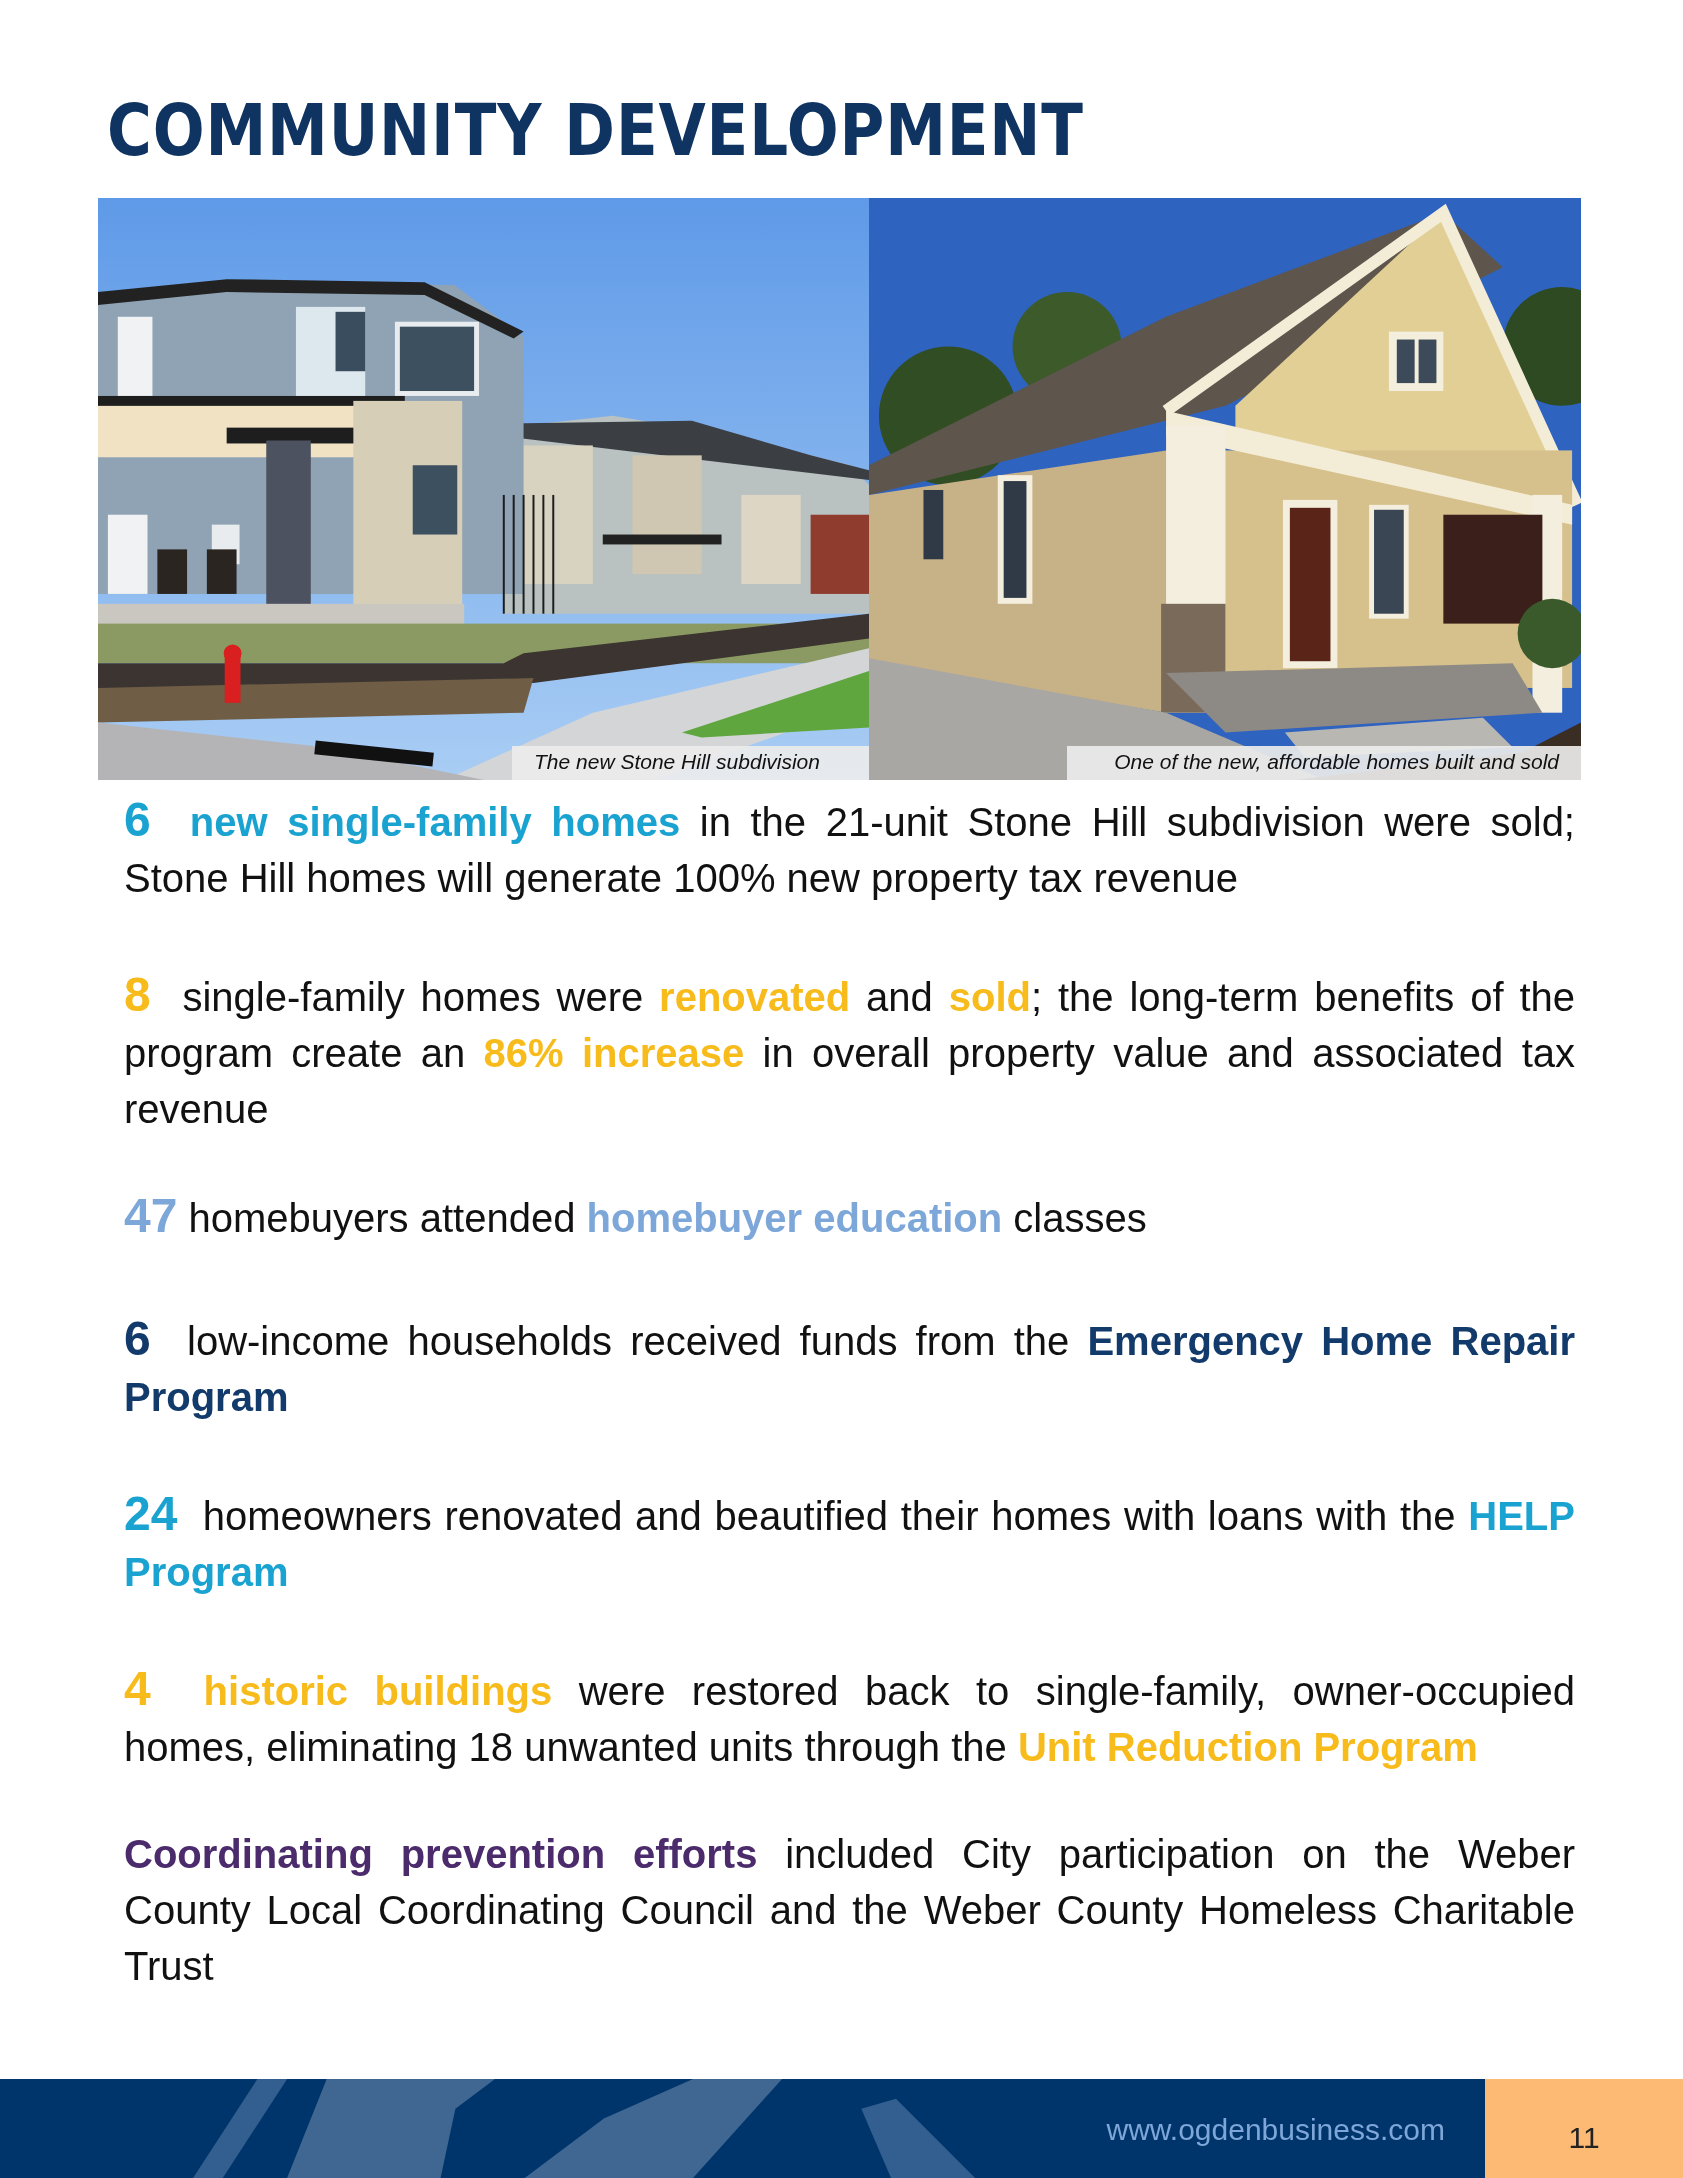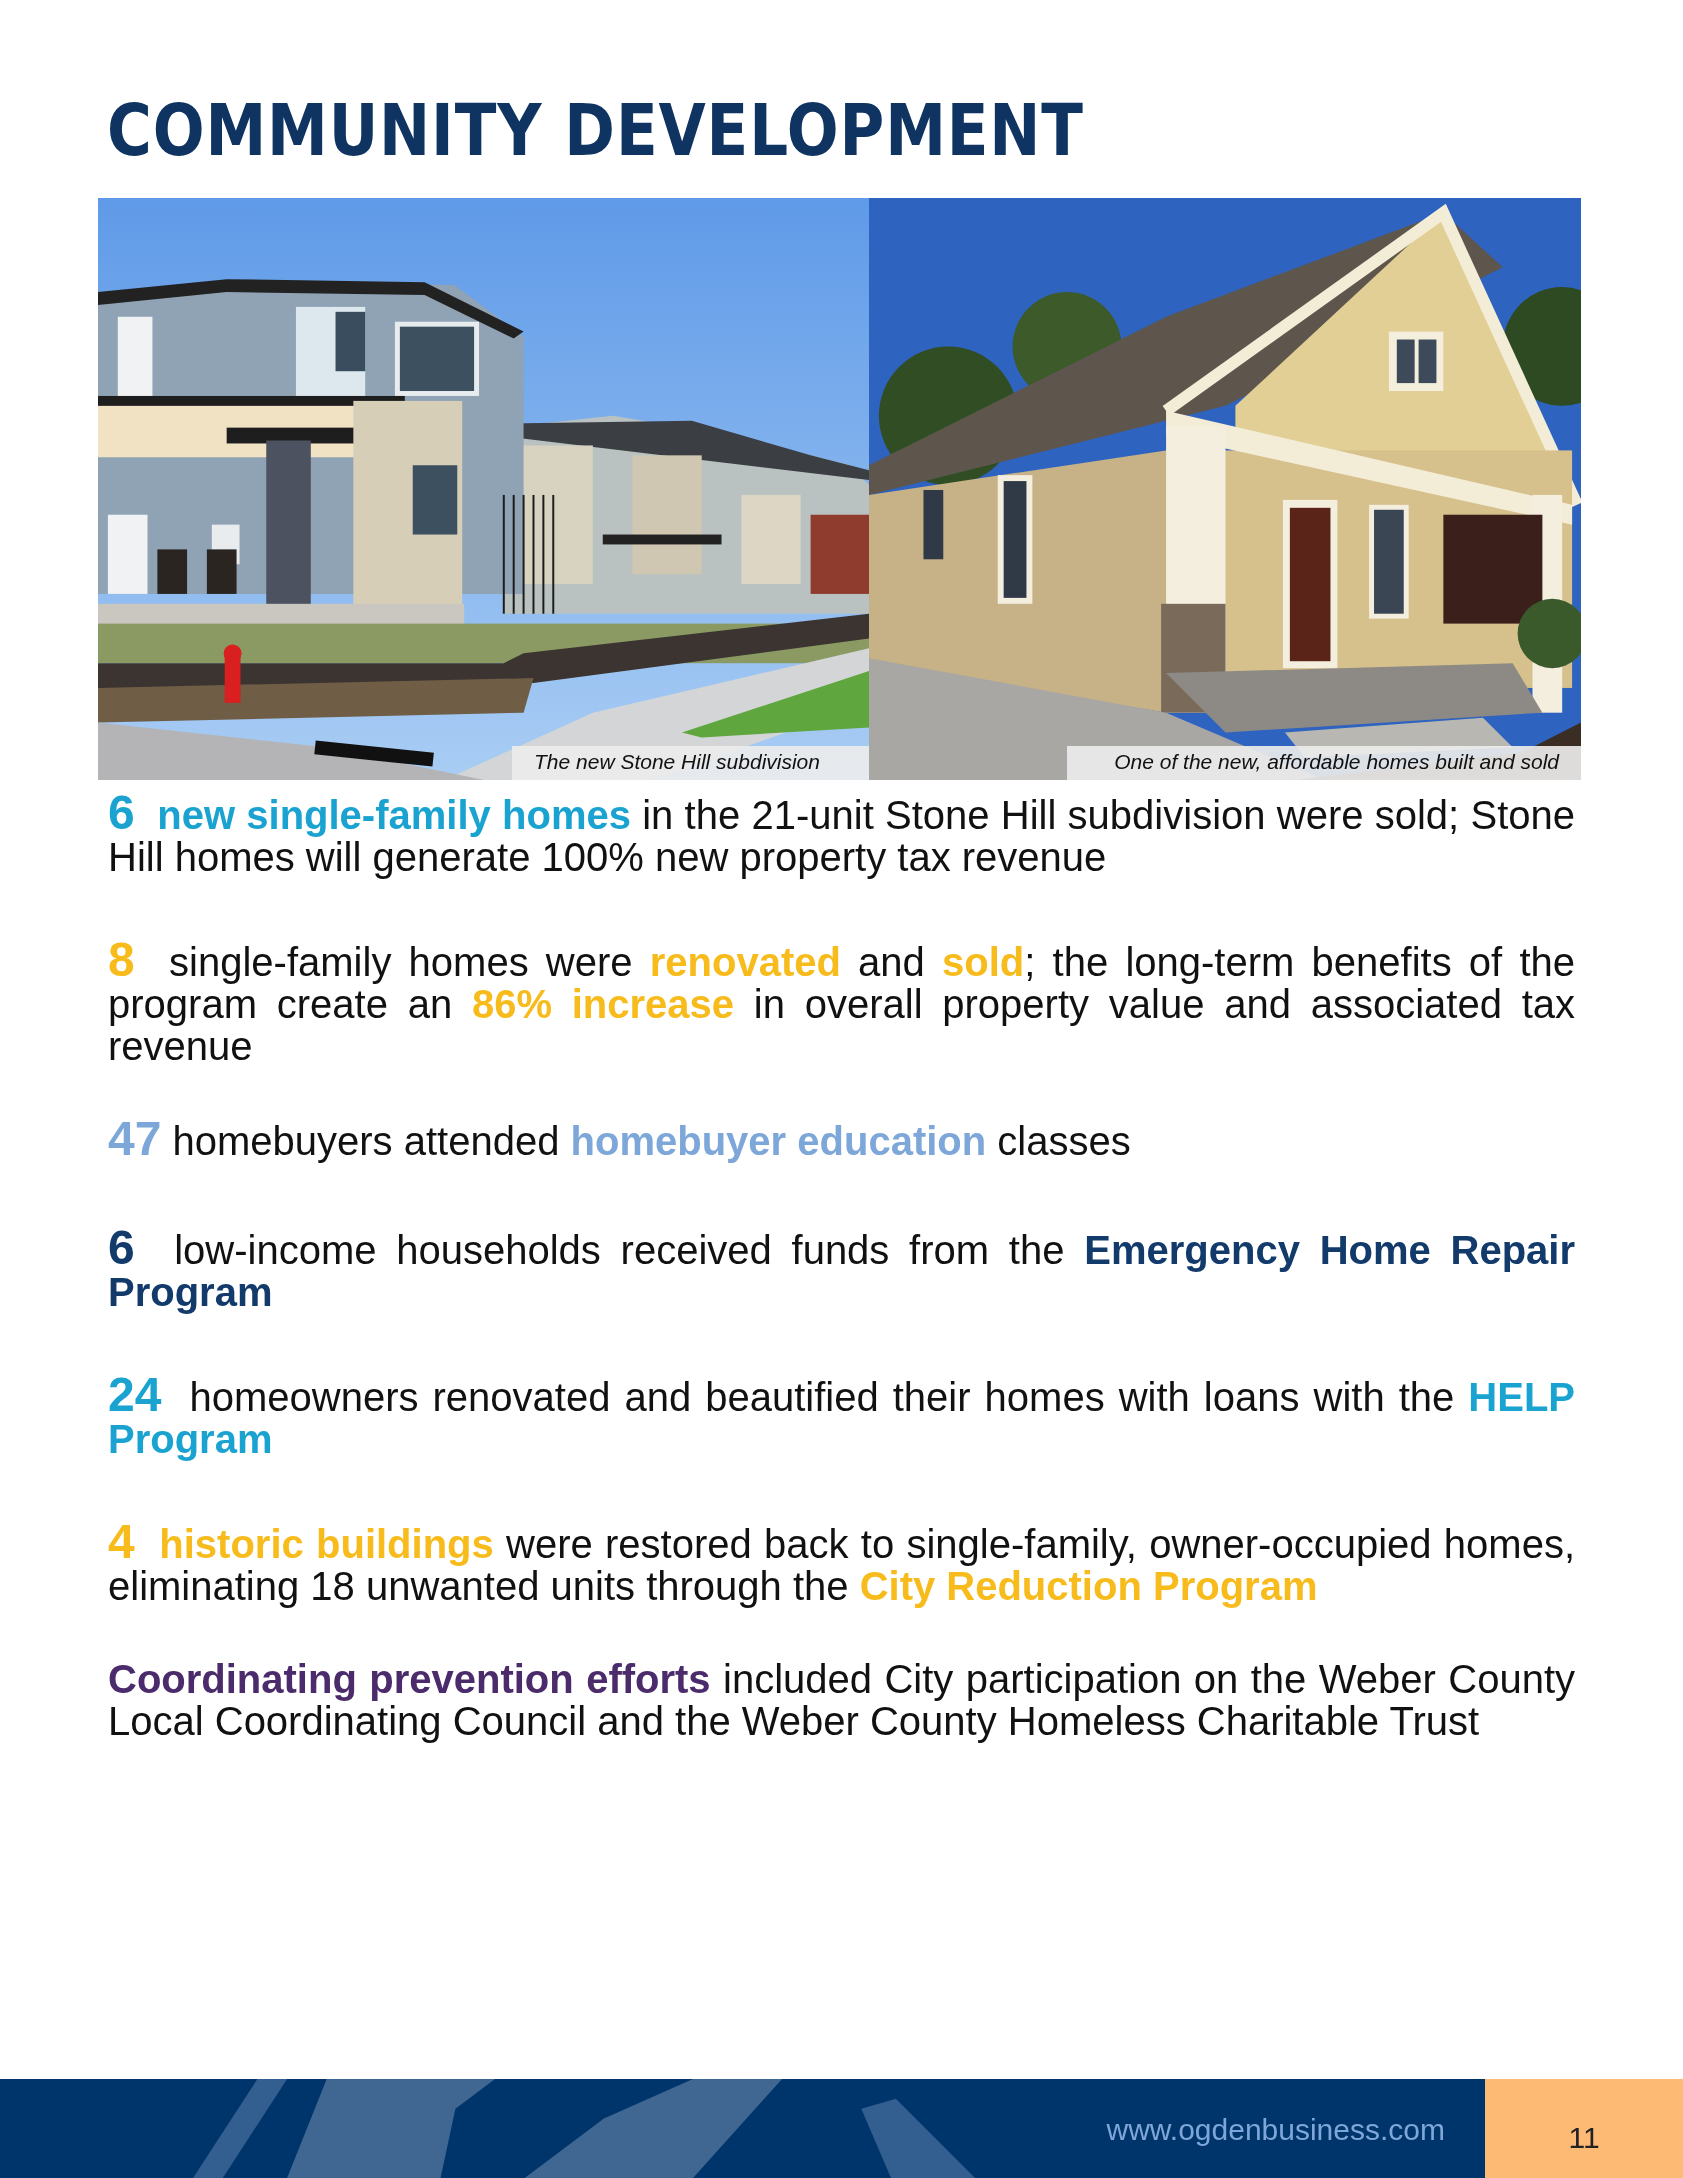--- a/index.html
+++ b/index.html
@@ -30,22 +30,22 @@
     font-style: italic; font-size: 21px; color: #111;
     padding: 4px 22px 7px 22px; line-height: 1.1;
   }
   .photo.left .caption { right: 0; left: 414px; }
   .photo.right .caption { right: 0; left: 198px; text-align: right; }
 
   .content {
     position: absolute; left: 108px; top: 792px; width: 1467px;
   }
   .para {
-    font-size: 40px; line-height: 42px; text-align: justify;
-    margin: 0 0 61px 0; color: #111;
+    font-size: 40px; line-height: 56px; text-align: justify;
+    margin: 0 0 61px 16px; color: #111;
   }
   .num { font-weight: bold; font-size: 48px; }
   .hl { font-weight: bold; }
   .c-teal { color: #1aa3d1; }
   .c-gold { color: #f7bb1c; }
   .c-purple { color: #4b2b6b; }
   .c-lightblue { color: #7da7d9; }
   .c-navy { color: #123a6b; }
 
   .footer {
@@ -199,21 +199,21 @@
 
   <p class="para">
     <span class="num c-navy">6</span>&nbsp;<span> low-income households received funds from the </span><span class="hl c-navy">Emergency Home Repair Program</span>
   </p>
 
   <p class="para">
     <span class="num c-teal">24</span>&nbsp;<span> homeowners renovated and beautified their homes with loans with the </span><span class="hl c-teal">HELP Program</span>
   </p>
 
   <p class="para" style="margin-bottom:51px">
-    <span class="num c-gold">4</span>&nbsp; <span class="hl c-gold">historic buildings</span><span> were restored back to single-family, owner-occupied homes, eliminating 18 unwanted units through the </span><span class="hl c-gold">City Reduction Program</span>
+    <span class="num c-gold">4</span>&nbsp; <span class="hl c-gold">historic buildings</span><span> were restored back to single-family, owner-occupied homes, eliminating 18 unwanted units through the </span><span class="hl c-gold">Unit Reduction Program</span>
   </p>
 
   <p class="para">
     <span class="hl c-purple">Coordinating prevention efforts</span><span> included City participation on the Weber County Local Coordinating Council and the Weber County Homeless Charitable Trust</span>
   </p>
 </div>
 
 <div class="footer">
   <svg class="deco" width="1485" height="99" viewBox="0 0 1500 100">
     <polygon points="195,100 260,0 290,0 225,100" fill="#3f6a9a" opacity="0.8"></polygon>

